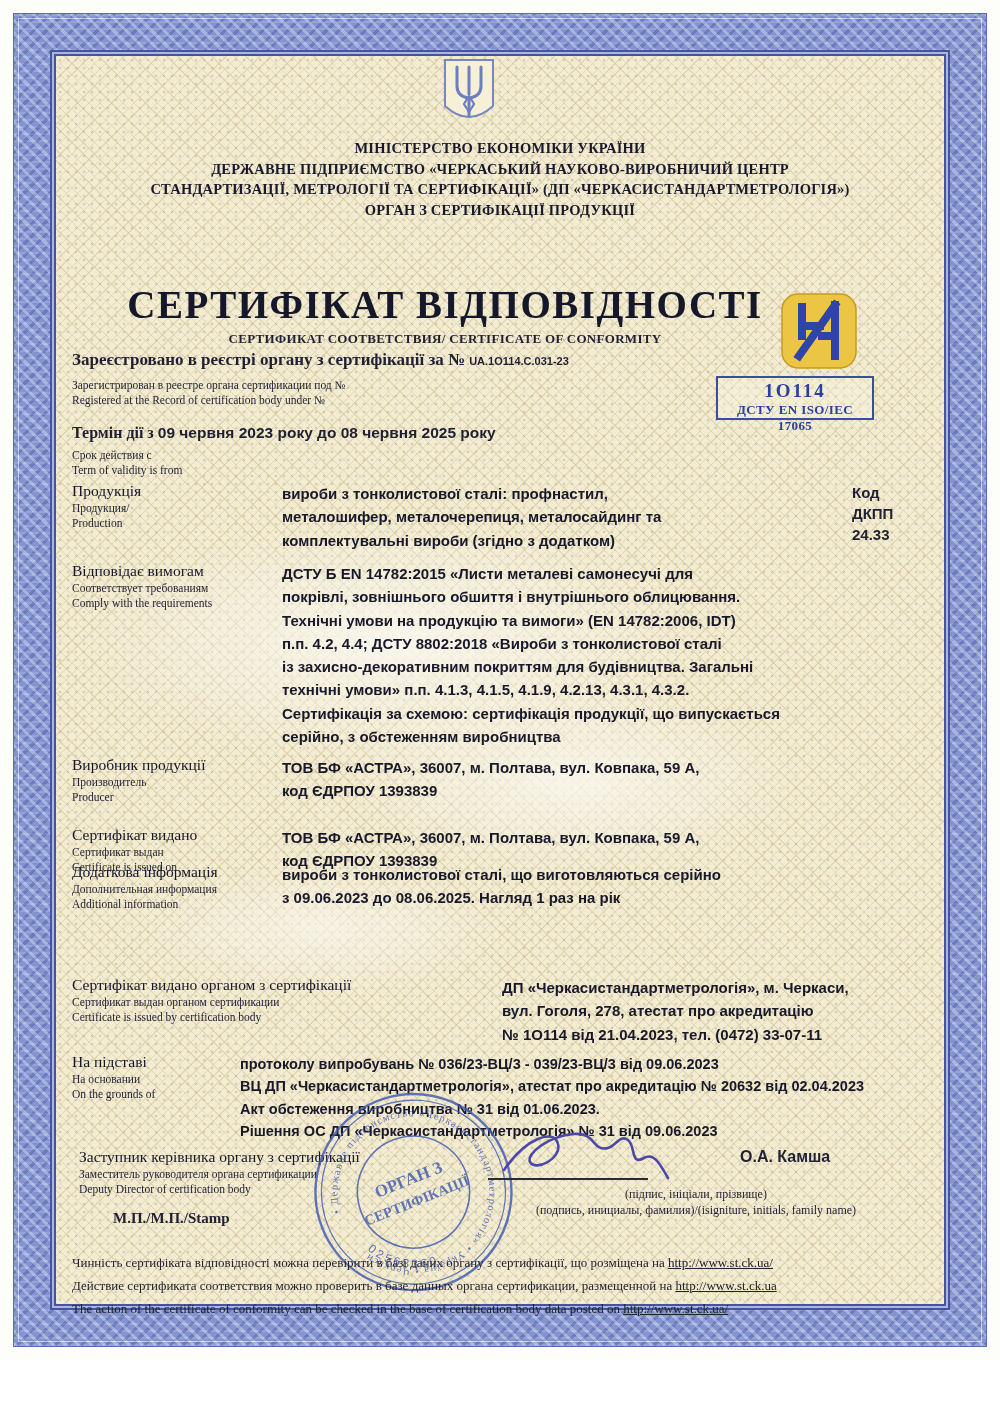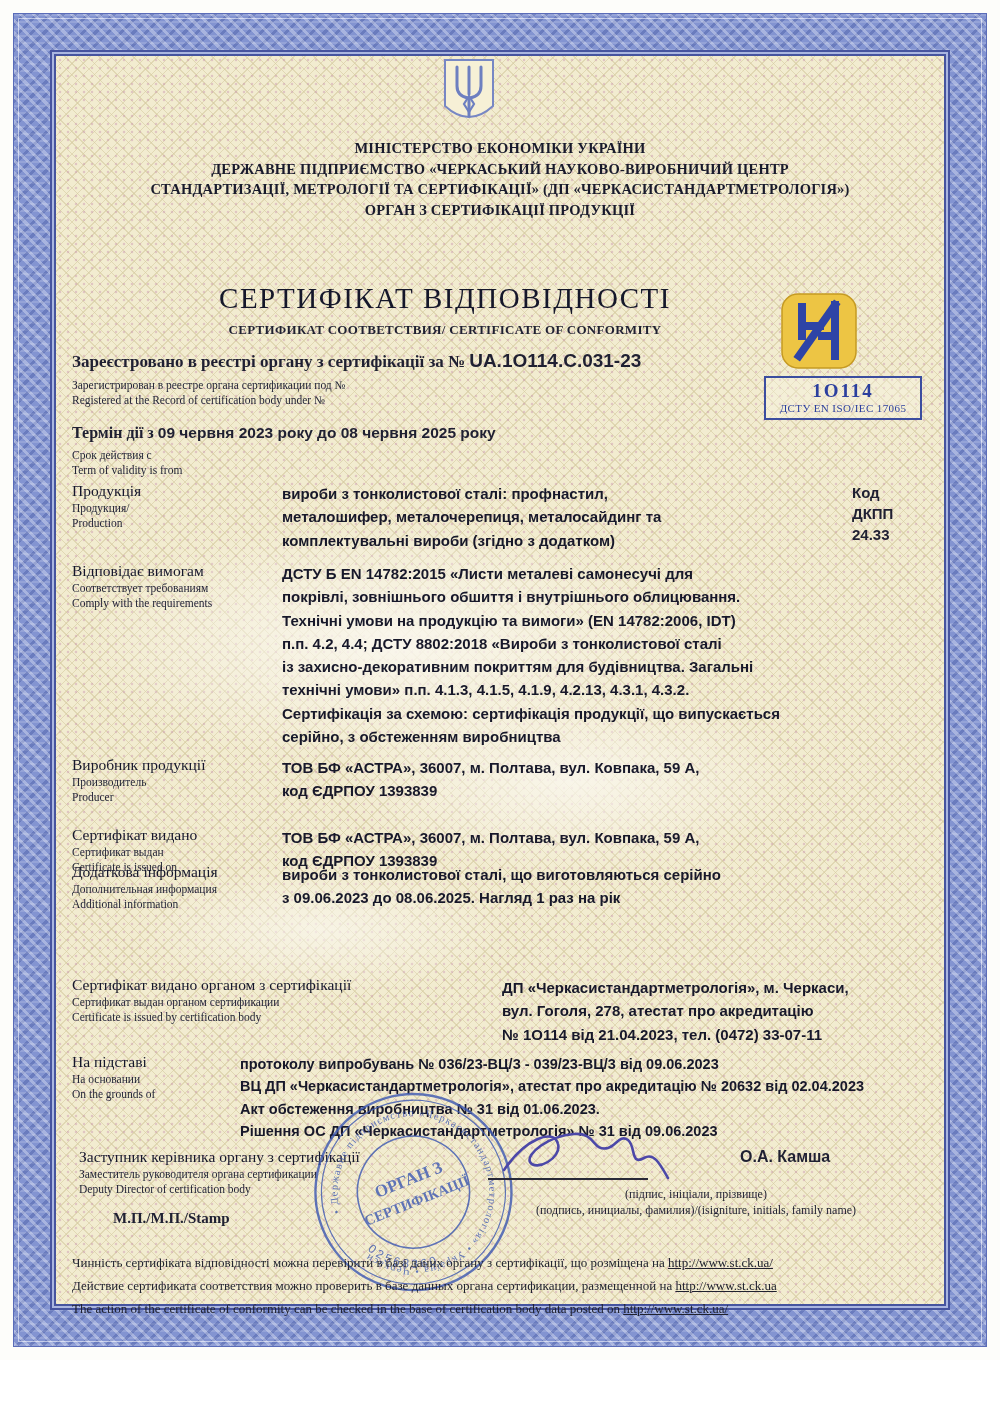--- a/index.html
+++ b/index.html
@@ -23,33 +23,33 @@
       radial-gradient(ellipse 320px 130px at 58% 58%, rgba(250,247,238,.85) 0%, rgba(250,247,238,0) 72%),
       radial-gradient(ellipse 260px 90px at 30% 70%, rgba(250,247,238,.7) 0%, rgba(250,247,238,0) 72%),
       radial-gradient(circle, rgba(205,158,178,.5) 0.8px, transparent 1.7px),
       repeating-linear-gradient(45deg, rgba(213,202,160,.6) 0 1px, transparent 1px 8px),
       repeating-linear-gradient(135deg, rgba(213,202,160,.6) 0 1px, transparent 1px 8px);
     background-size:auto,auto,auto,8px 8px,auto,auto;}
   .abs{position:absolute;}
   .center{left:0;right:0;text-align:center;}
   
   .ministry{font-weight:bold;font-size:14.5px;line-height:1.42;letter-spacing:.2px;color:#181a2c;}
-  .cert-title{font-weight:normal;font-size:29px;letter-spacing:1.5px;color:#15172a;}
-  .cert-subtitle{font-weight:bold;font-size:13px;letter-spacing:.3px;}
+  .cert-title{font-weight:bold;font-size:39px;letter-spacing:1.5px;color:#15172a;}
+  .cert-subtitle{font-weight:bold;font-size:13px;letter-spacing:.3px;margin-top:9px;}
   .reg-main{font-size:17px;font-weight:bold;}
-  .reg-num{font-family:"Liberation Sans","DejaVu Sans",sans-serif;font-size:19px;}
+  .reg-num{font-family:"Liberation Sans","DejaVu Sans",sans-serif;font-size:11px;}
   .sub{font-size:11.5px;line-height:1.32;color:#232538;}
   .validity-main{font-size:16px;font-weight:bold;}
   .validity-dates{font-family:"Liberation Sans","DejaVu Sans",sans-serif;font-size:15.5px;}
   
   .na-box{width:78px;height:78px;}
   .code-box{width:158px;height:44px;border:2px solid #3b4d9f;box-sizing:border-box;
             text-align:center;color:#2b3f9e;background:rgba(250,246,230,.35);}
   .code-line1{font-size:19px;font-weight:bold;letter-spacing:2px;line-height:1.15;margin-top:2px;}
-  .code-line2{font-size:11px;font-weight:normal;letter-spacing:.4px;}
+  .code-line2{font-size:13px;font-weight:bold;letter-spacing:.4px;}
   
   .sec{position:absolute;left:16px;right:14px;display:flex;align-items:flex-start;}
   .lab{width:210px;flex:0 0 auto;}
   .lab-ua{font-size:15.5px;font-weight:normal;color:#15172c;line-height:1.2;}
   .lab-sub{font-size:11.5px;line-height:1.3;color:#232538;}
   .val{flex:1;font-family:"Liberation Sans","DejaVu Sans",sans-serif;font-weight:bold;
        font-size:15px;line-height:1.55;white-space:pre-line;color:#17182a;}
   .aside-kod{flex:0 0 78px;text-align:left;font-family:"Liberation Sans","DejaVu Sans",sans-serif;
              font-weight:bold;font-size:15px;line-height:1.4;white-space:pre-line;}
   .lab-wide{width:430px;}
@@ -100,21 +100,21 @@
         <g stroke="#2e44a6" stroke-width="8" fill="none" stroke-linecap="square">
           <path d="M22 15 V44"></path>
           <path d="M22 34 H40"></path>
           <path d="M19 64 L55 13"></path>
           <path d="M55 13 V64"></path>
           <path d="M42 44 H55"></path>
         </g>
       </svg>
     </div>
 
-    <div class="abs code-box" style="left:708px;top:320px;">
+    <div class="abs code-box" style="left:660px;top:320px;">
       <div class="code-line1">1О114</div>
       <div class="code-line2">ДСТУ EN ISO/ІЕС 17065</div>
     </div>
 
     <div class="abs" style="left:16px;top:294px;">
       <span class="reg-main">Зареєстровано в реєстрі органу з сертифікації за №</span>
       <span class="reg-main reg-num">UA.1О114.С.031-23</span>
     </div>
     <div class="abs" style="left:16px;top:322px;">
       <div class="sub">Зарегистрирован в реестре органа сертификации под №</div>

